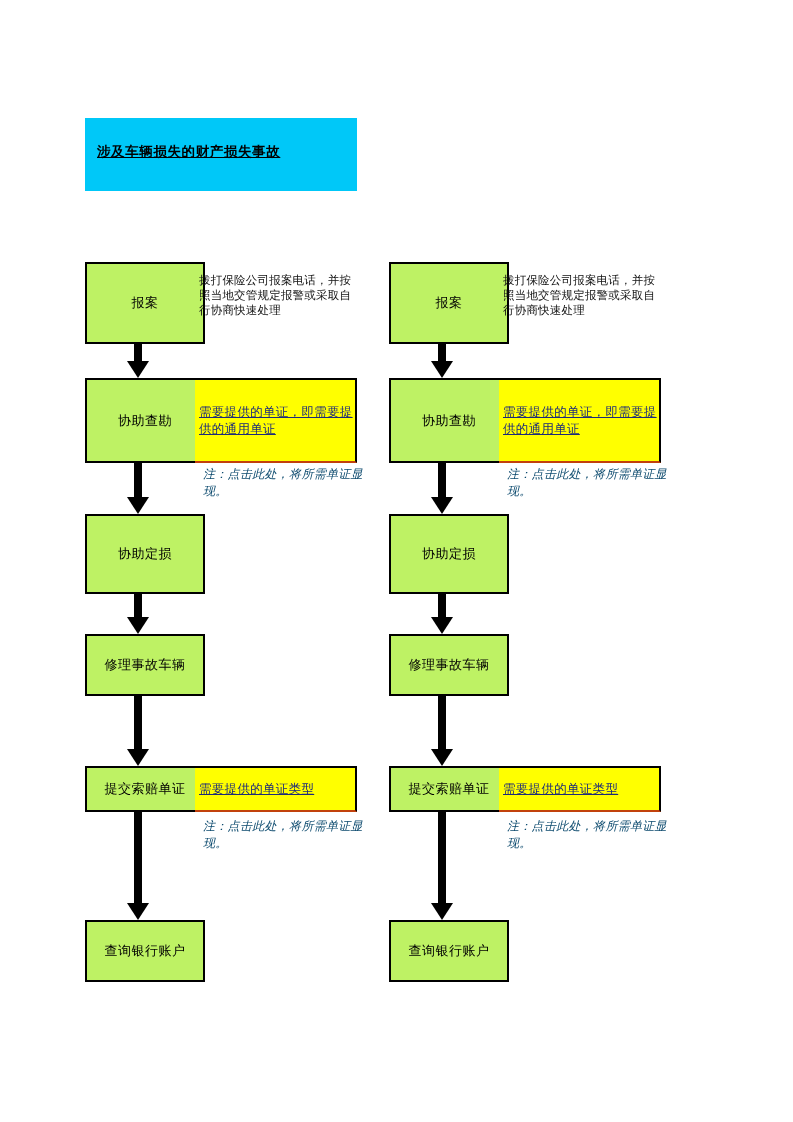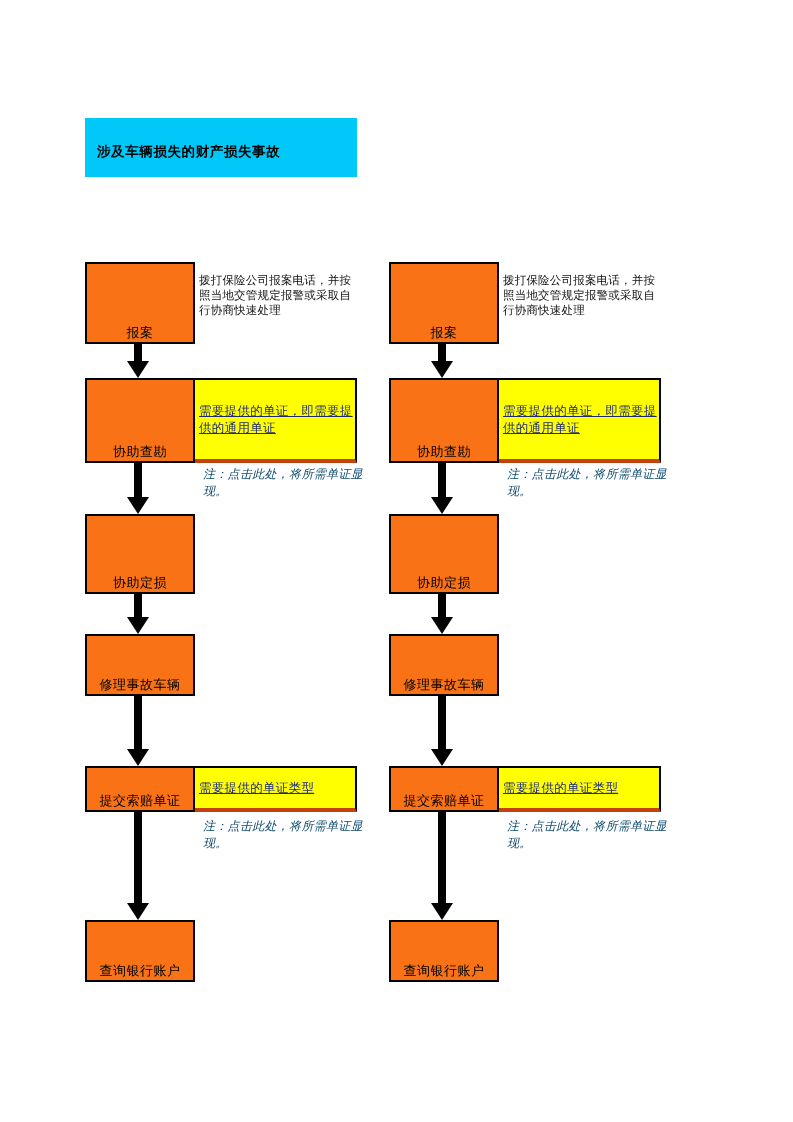--- a/index.html
+++ b/index.html
@@ -48,26 +48,26 @@
     width: 290px;
     height: 1122px;
   }
   .flow-col.left  { left: 85px;  }
   .flow-col.right { left: 389px; }
 
   
   .step-box {
     position: absolute;
     left: 0;
-    width: 110px;
+    width: 120px;
     border: 2px solid #000000;
-    background: #f97316;
+    background: #bef264;
     box-sizing: border-box;
     display: flex;
-    align-items: flex-end;
+    align-items: center;
     justify-content: center;
     text-align: center;
     font-size: 13px;
     color: #000000;
     font-family: "Liberation Serif", "DejaVu Serif", serif;
     letter-spacing: 0.5px;
     z-index: 3;
   }
 
   
@@ -86,21 +86,21 @@
   }
 
   
   .step-link-box {
     position: absolute;
     left: 110px;
     width: 162px;
     background: #ffff00;
     border-top: 2px solid #000000;
     border-right: 2px solid #000000;
-    border-bottom: 4px solid #c2410c;
+    border-bottom: 2px solid #c2410c;
     box-sizing: border-box;
     display: flex;
     align-items: center;
     z-index: 3;
     padding: 0 2px 0 4px;
   }
   .link-text {
     font-size: 12.5px;
     line-height: 1.35;
     color: #1c2a7a;
@@ -149,21 +149,21 @@
     border-left: 11px solid transparent;
     border-right: 11px solid transparent;
     border-top: 17px solid #000000;
   }
 </style>
 </head>
 <body>
 
 <div class="page">
 
-  <div class="col-header filled" style="left:85px; top:118px; width:272px; height:59px;">
+  <div class="col-header filled" style="left:85px; top:118px; width:272px; height:73px;text-decoration:underline;">
     <span>涉及车辆损失的财产损失事故</span>
   </div>
 
 
   <div class="flow-col left">
 
     <div class="connector" style="top:344px; height:34px;">
       <div class="shaft" style="height:20px;"></div>
       <div class="head" style="top:17px;"></div>
     </div>

